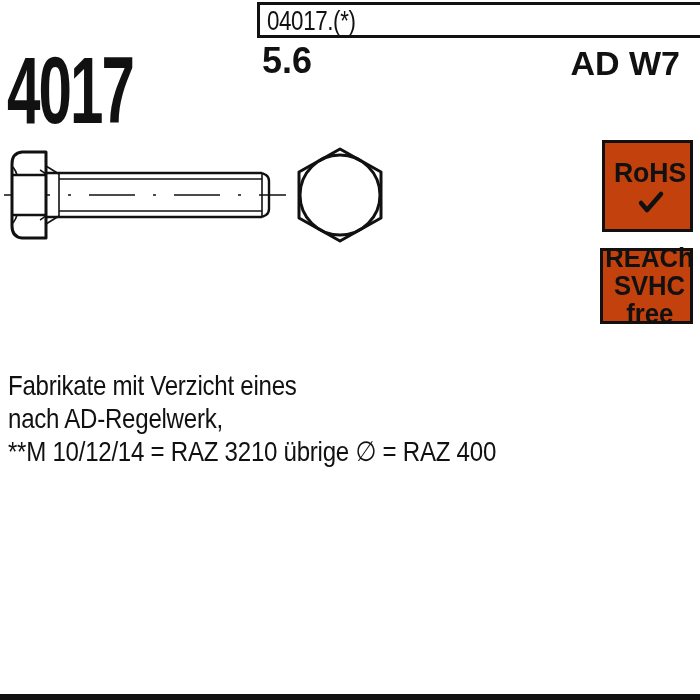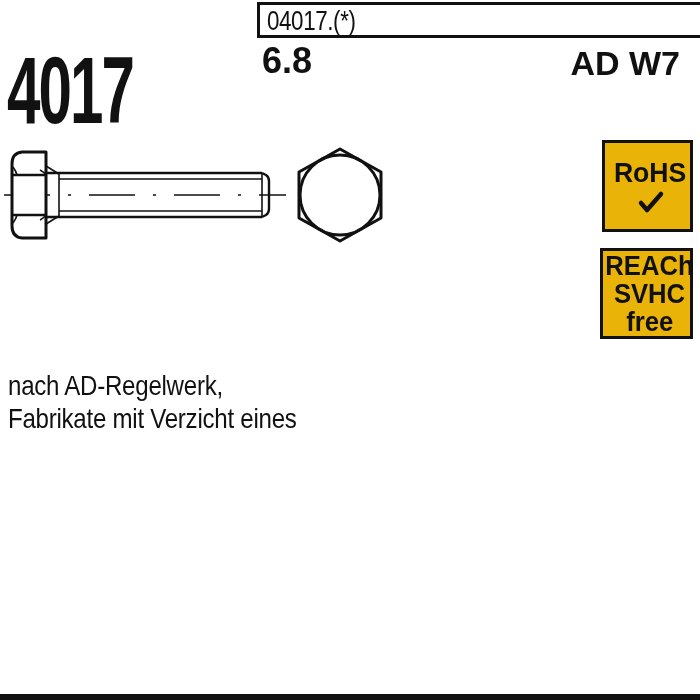--- a/index.html
+++ b/index.html
@@ -28,27 +28,27 @@
     position:absolute; left:7px; top:44px; font-size:94px; line-height:94px;
     font-weight:bold; letter-spacing:-3px; transform:scaleX(0.64);
     transform-origin:0 0; white-space:nowrap;
   }
   .strength { position:absolute; left:262px; top:43px; font-size:36px; line-height:36px; font-weight:bold; }
   .approval { position:absolute; right:20px;  top:46px; font-size:34px; line-height:34px; font-weight:bold; }
 
   .drawing { position:absolute; left:0; top:140px; }
 
   .badge {
-    position:absolute; box-sizing:border-box; border:3px solid #111; background:#eab308;
+    position:absolute; box-sizing:border-box; border:3px solid #111; background:#c2410c;
     display:flex; flex-direction:column; align-items:center; justify-content:center;
     text-align:center;
     padding-left:6px;
   }
   .badge.rohs  { left:602px; top:140px; width:91px; height:92px; gap:3px; }
-  .badge.reach { left:600px; top:248px; width:93px; height:91px; }
+  .badge.reach { left:600px; top:248px; width:93px; height:76px; }
   .badge-label { font-size:28px; line-height:28px; font-weight:bold; transform:scaleX(0.95); transform-origin:50% 50%; }
   .badge-line  { font-size:27px; line-height:28px; font-weight:bold; transform:scaleX(0.95); transform-origin:50% 50%; }
 
   .title {
     position:absolute; left:8px; top:278px; font-size:38px; line-height:48px;
     font-weight:bold; letter-spacing:-0.5px;
   }
   .title .cond { transform:scaleX(0.84); }
   .desc {
     position:absolute; left:8px; top:369px; font-size:28px; line-height:33px;
@@ -63,21 +63,21 @@
 <body>
 
 <div class="page">
 
   <div class="hdr-box right">
     <span class="hdr-text cond">04017.(*)</span>
     <span class="stars">**</span>
   </div>
 
   <div class="big-num">4017</div>
-  <div class="strength">6.8</div>
+  <div class="strength">5.6</div>
   <div class="approval">AD W7</div>
 
   <svg class="drawing" width="400" height="110" viewBox="0 0 400 110">
 
     <line x1="4" y1="55" x2="286" y2="55" stroke="#111" stroke-width="1.4" stroke-dasharray="46 18 3 18"></line>
 
     <g stroke="#111" fill="none" stroke-linejoin="round">
       <path d="M 46 12 L 22 12 Q 12 13 12 24 L 12 86 Q 12 97 22 98 L 46 98 Z" stroke-width="3" fill="#fff"></path>
       <line x1="13" y1="35" x2="46" y2="35" stroke-width="2.4"></line>
       <line x1="13" y1="75" x2="46" y2="75" stroke-width="2.4"></line>
@@ -114,18 +114,19 @@
   </div>
 
   <div class="badge reach">
     <span class="badge-line">REACh</span>
     <span class="badge-line">SVHC</span>
     <span class="badge-line">free</span>
   </div>
 
 
   <div class="desc">
+    <div><span class="cond">Fabrikate mit Verzicht eines</span></div>
     <div><span class="cond">nach AD-Regelwerk,</span></div>
-    <div><span class="cond">Fabrikate mit Verzicht eines</span></div>
+    <div><span class="cond">**M 10/12/14 = RAZ 3210 übrige ∅ = RAZ 400</span></div>
   </div>
 
   <div class="bottom-bar"></div>
 </div>
 
 </body></html>

